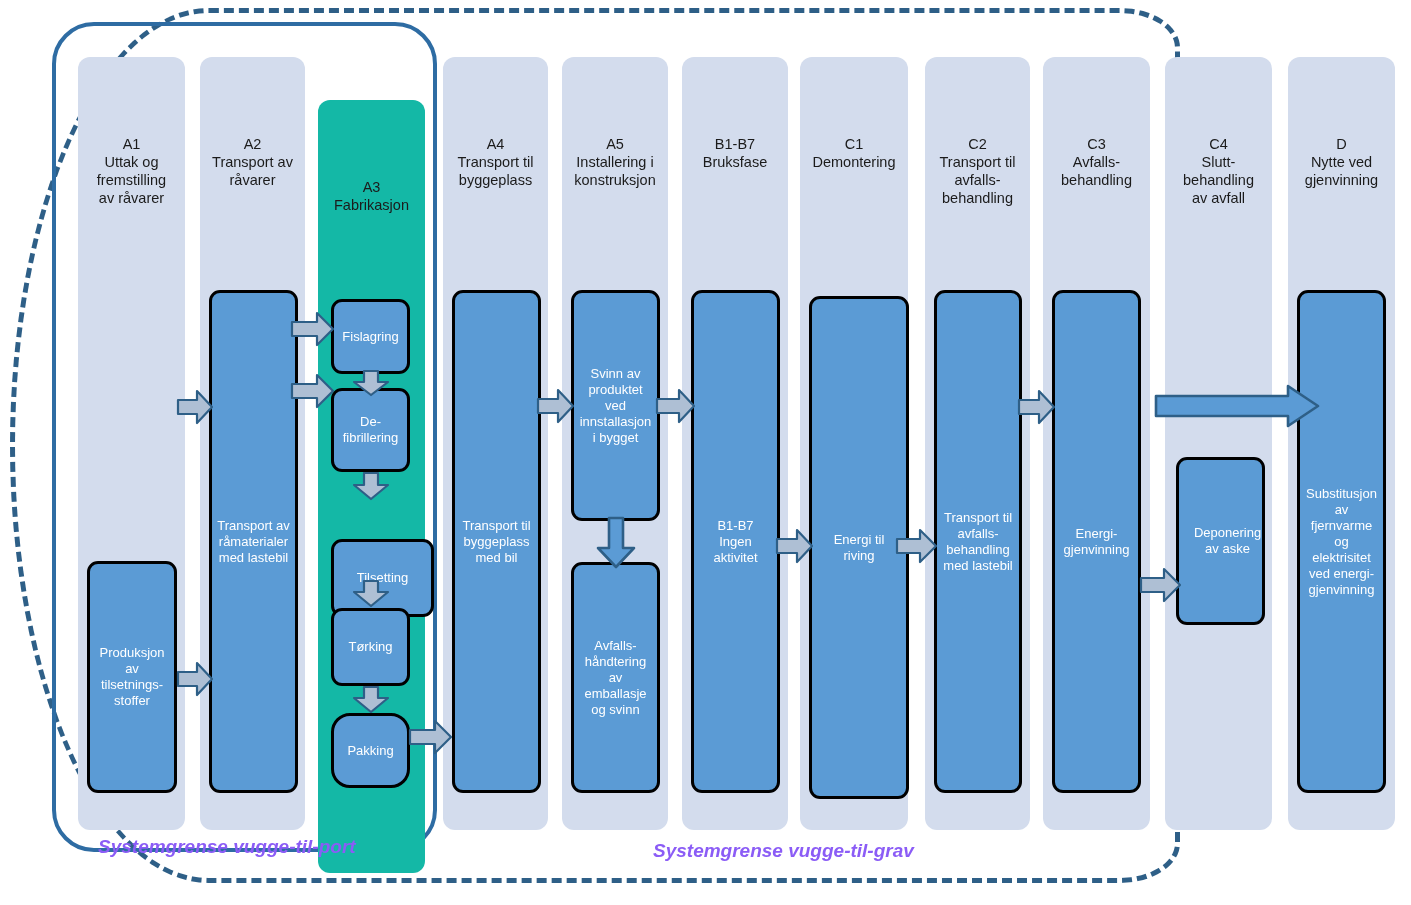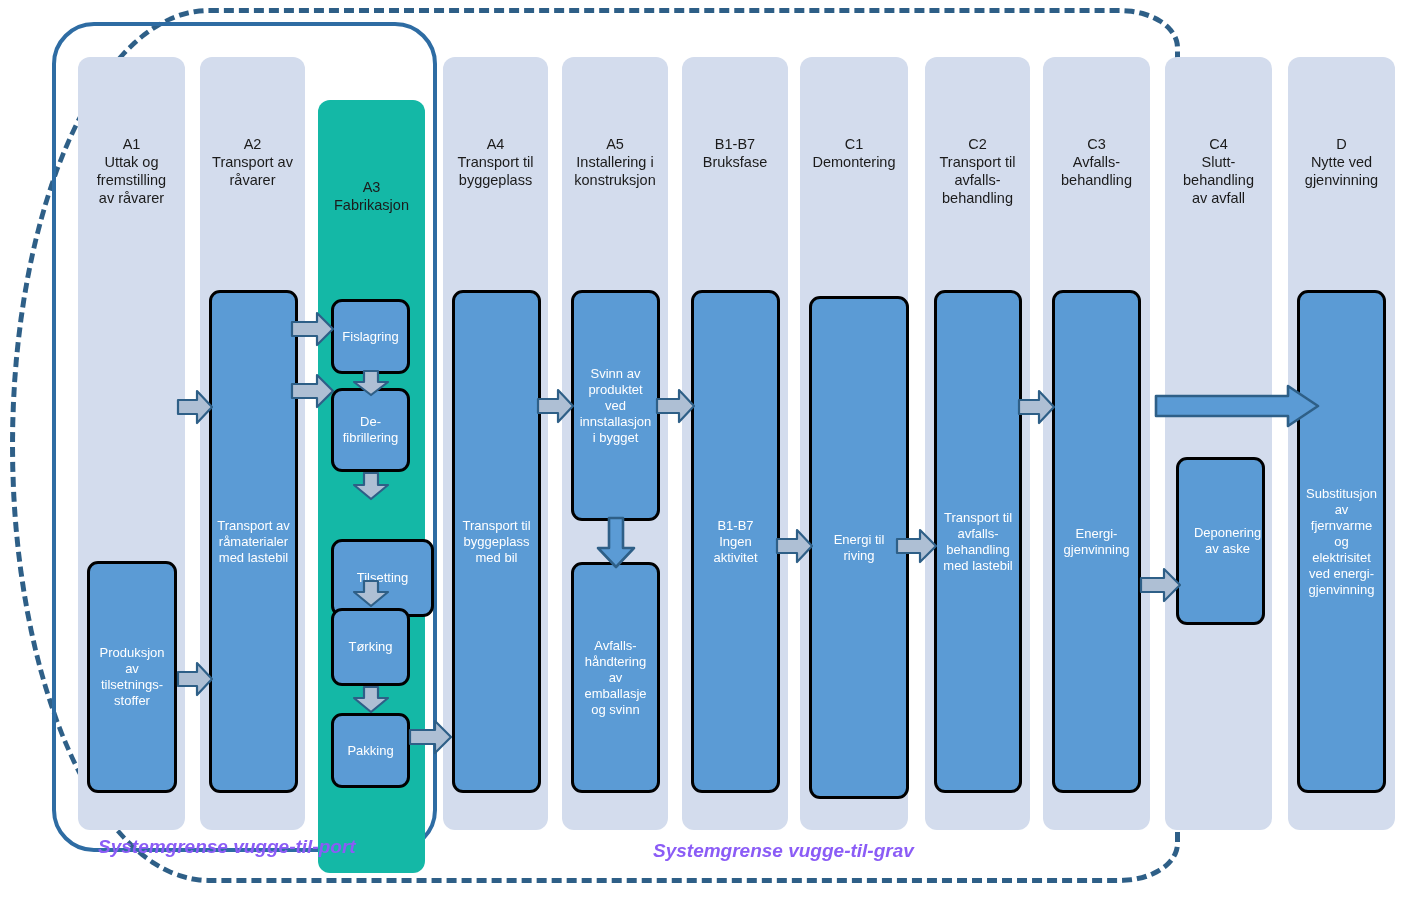--- a/index.html
+++ b/index.html
@@ -164,21 +164,21 @@
 
   <div class="pbox" style="left:209px;top:290px;width:89px;height:503px;">Transport av
 råmaterialer
 med lastebil</div>
 
   <div class="pbox" style="left:331px;top:299px;width:79px;height:75px;">Fislagring</div>
   <div class="pbox" style="left:331px;top:388px;width:79px;height:84px;">De-
 fibrillering</div>
   <div class="pbox" style="left:331px;top:502px;width:103px;height:78px;margin-top:37px;">Tilsetting</div>
   <div class="pbox" style="left:331px;top:608px;width:79px;height:78px;">Tørking</div>
-  <div class="pbox" style="left:331px;top:713px;width:79px;height:75px;">Pakking</div>
+  <div class="pbox" style="left:331px;top:713px;width:79px;height:75px;border-radius:19px;">Pakking</div>
 
   <div class="pbox" style="left:452px;top:290px;width:89px;height:503px;">Transport til
 byggeplass
 med bil</div>
 
   <div class="pbox" style="left:571px;top:290px;width:89px;height:231px;">Svinn av
 produktet
 ved
 innstallasjon
 i bygget</div>

